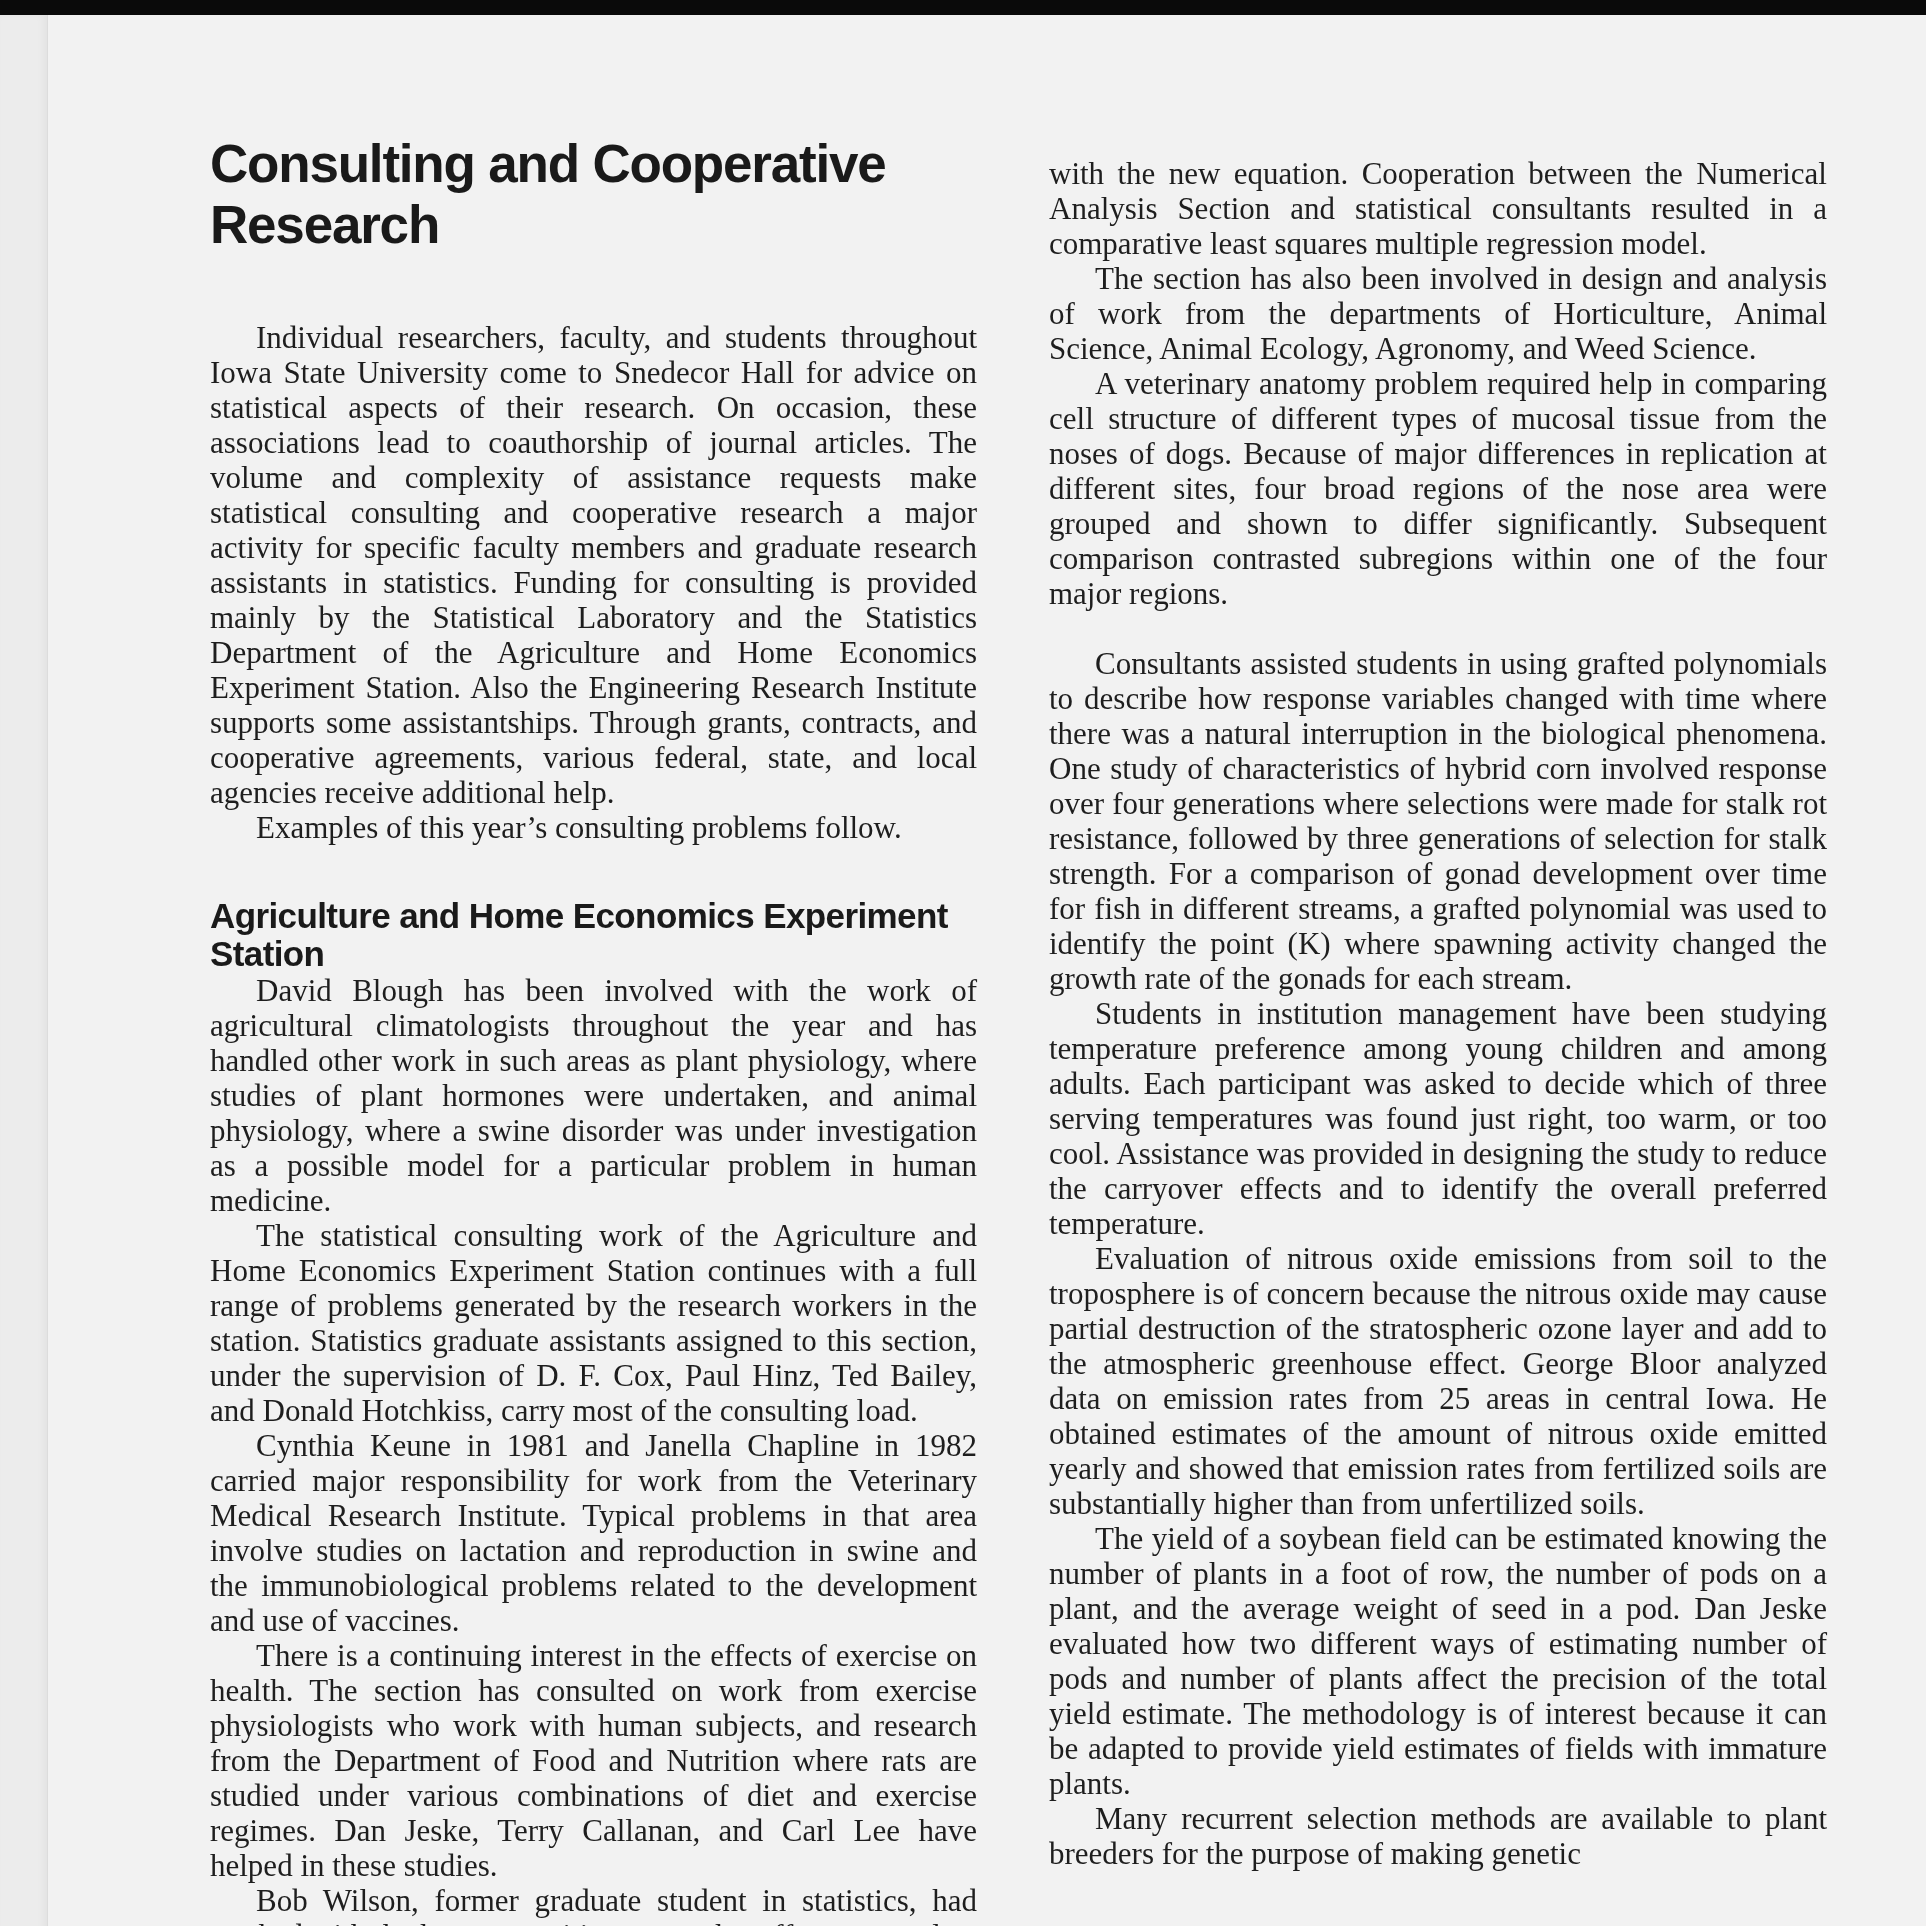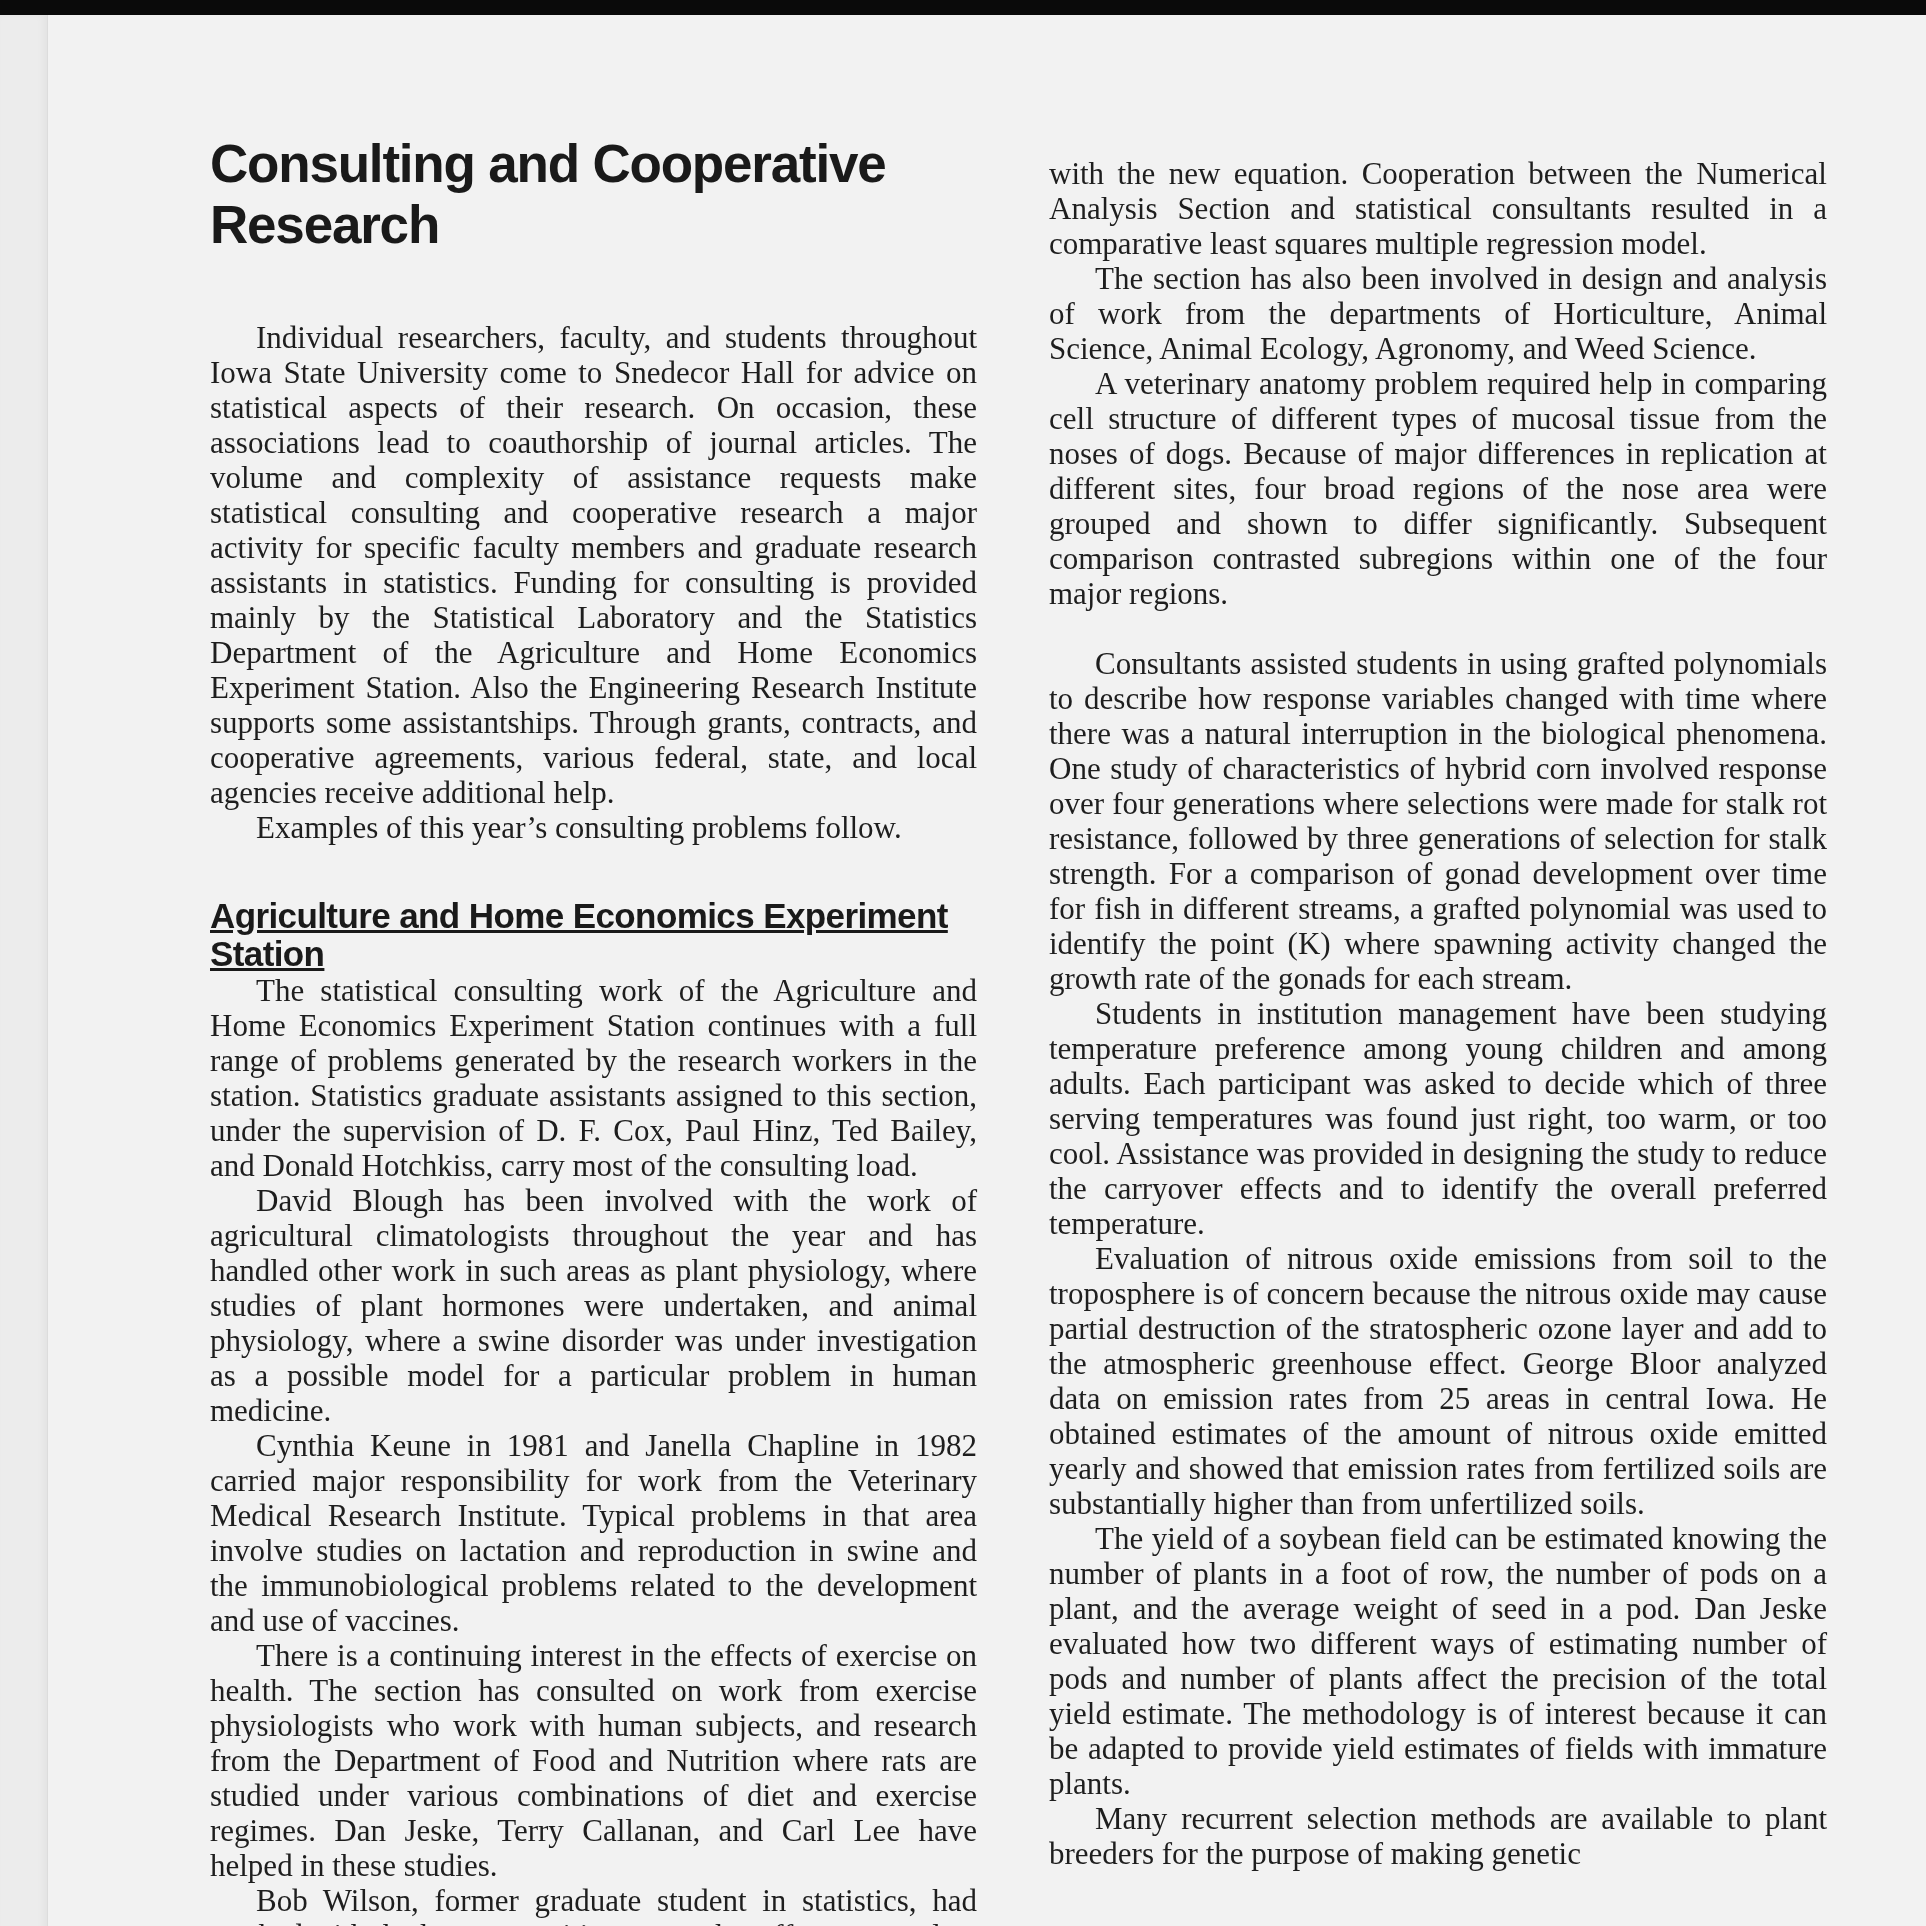--- a/index.html
+++ b/index.html
@@ -70,21 +70,20 @@
   }
   .subhead {
     font-family: "Liberation Sans", "DejaVu Sans", sans-serif;
     font-weight: bold;
     font-size: 35px;
     line-height: 38px;
     letter-spacing: -0.6px;
     color: #1a1a1a;
     margin: 0;
     text-align: left;
-    text-decoration: underline;
   }
   .section-gap {
     height: 52px;
   }
   .para {
     margin: 0;
     text-indent: 46px;
   }
   .para.noindent {
     text-indent: 0;
@@ -105,22 +104,22 @@
   <h1 class="title">Consulting and Cooperative Research</h1>
   <div class="title-gap"></div>
 
   <p class="para">Individual researchers, faculty, and students throughout Iowa State University come to Snedecor Hall for advice on statistical aspects of their research. On occasion, these associations lead to coauthorship of journal articles. The volume and complexity of assistance requests make statistical consulting and cooperative research a major activity for specific faculty members and graduate research assistants in statistics. Funding for consulting is provided mainly by the Statistical Laboratory and the Statistics Department of the Agriculture and Home Economics Experiment Station. Also the Engineering Research Institute supports some assistantships. Through grants, contracts, and cooperative agreements, various federal, state, and local agencies receive additional help.</p>
   <p class="para">Examples of this year’s consulting problems follow.</p>
 
   <div class="section-gap"></div>
 
   <h2 class="subhead">Agriculture and Home Economics Experiment Station</h2>
 
+  <p class="para">David Blough has been involved with the work of agricultural climatologists throughout the year and has handled other work in such areas as plant physiology, where studies of plant hormones were undertaken, and animal physiology, where a swine disorder was under investigation as a possible model for a particular problem in human medicine.</p>
   <p class="para">The statistical consulting work of the Agriculture and Home Economics Experiment Station continues with a full range of problems generated by the research workers in the station. Statistics graduate assistants assigned to this section, under the supervision of D. F. Cox, Paul Hinz, Ted Bailey, and Donald Hotchkiss, carry most of the consulting load.</p>
-  <p class="para">David Blough has been involved with the work of agricultural climatologists throughout the year and has handled other work in such areas as plant physiology, where studies of plant hormones were undertaken, and animal physiology, where a swine disorder was under investigation as a possible model for a particular problem in human medicine.</p>
   <p class="para">Cynthia Keune in 1981 and Janella Chapline in 1982 carried major responsibility for work from the Veterinary Medical Research Institute. Typical problems in that area involve studies on lactation and reproduction in swine and the immunobiological problems related to the development and use of vaccines.</p>
   <p class="para">There is a continuing interest in the effects of exercise on health. The section has consulted on work from exercise physiologists who work with human subjects, and research from the Department of Food and Nutrition where rats are studied under various combinations of diet and exercise regimes. Dan Jeske, Terry Callanan, and Carl Lee have helped in these studies.</p>
   <p class="para">Bob Wilson, former graduate student in statistics, had worked with the human nutrition research staff to try to relate numerous physiological measures (skinfold thickness, leg girth, etc.) to overweightness in adult women. His work was continued by using a revised scale of desired body weight to determine if the “best” physiological predictors were changed</p>
 </div>
 
 <div class="col col-right">
   <p class="para noindent">with the new equation. Cooperation between the Numerical Analysis Section and statistical consultants resulted in a comparative least squares multiple regression model.</p>
   <p class="para">The section has also been involved in design and analysis of work from the departments of Horticulture, Animal Science, Animal Ecology, Agronomy, and Weed Science.</p>
   <p class="para">A veterinary anatomy problem required help in comparing cell structure of different types of mucosal tissue from the noses of dogs. Because of major differences in replication at different sites, four broad regions of the nose area were grouped and shown to differ significantly. Subsequent comparison contrasted subregions within one of the four major regions.</p>
 

